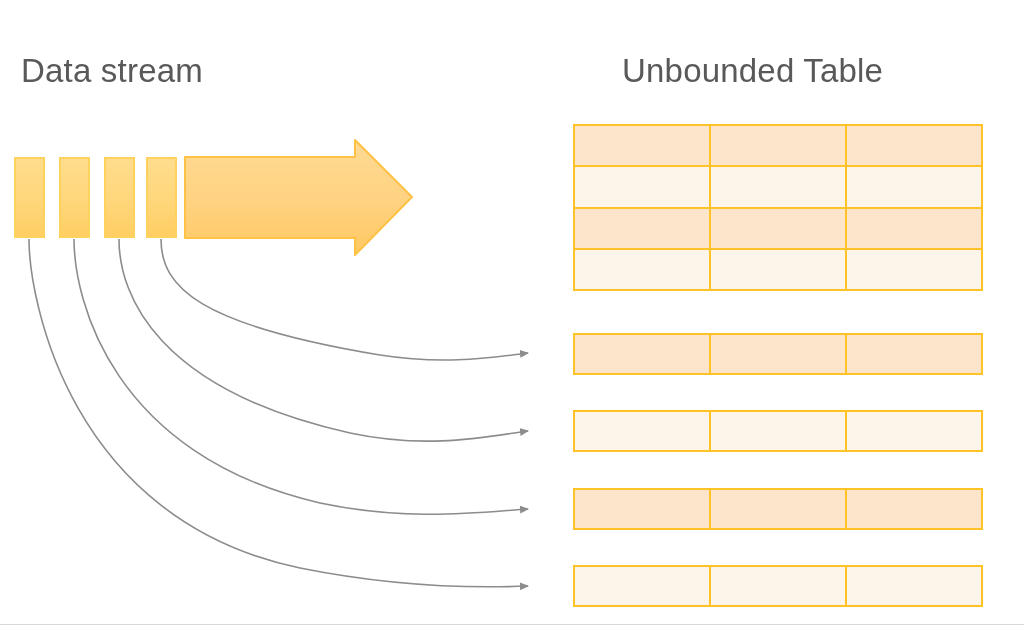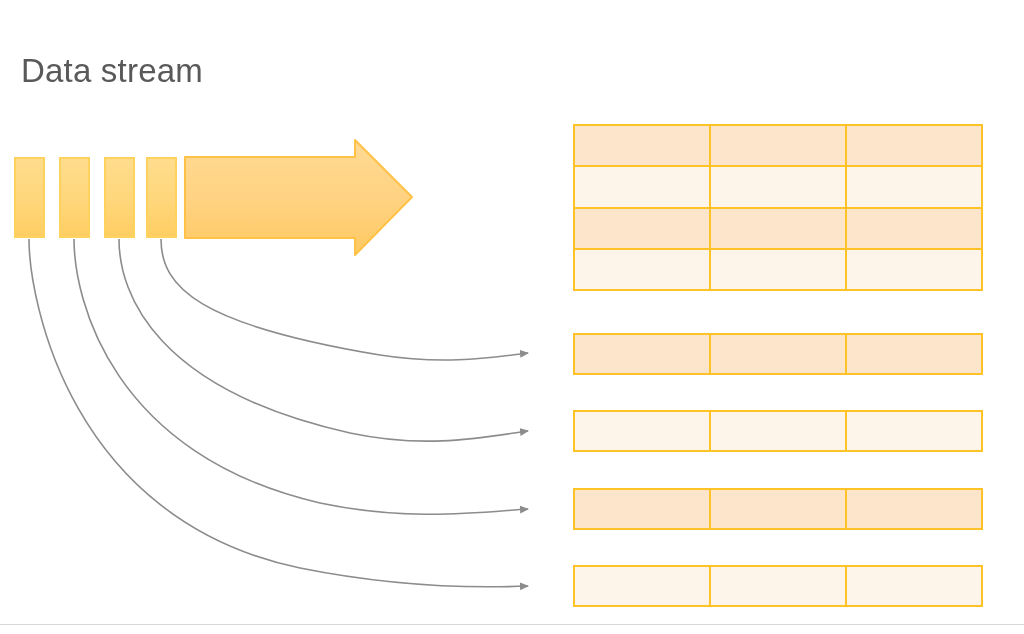--- a/index.html
+++ b/index.html
@@ -104,20 +104,21 @@
     background: #d8d8d8;
   }
 </style>
 </head>
 <body>
 
 <div id="stage">
 
   <div class="title" id="title-data-stream">Data stream</div>
 
+  <div class="title" id="title-unbounded-table">Unbounded Table</div>
 
   <svg id="art" viewBox="0 0 1024 634" xmlns="http://www.w3.org/2000/svg">
 
     <defs>
       <linearGradient id="bigArrowGrad" x1="0" y1="0" x2="0" y2="1">
         <stop offset="0%" stop-color="#FFDA94"></stop>
         <stop offset="55%" stop-color="#FFD280"></stop>
         <stop offset="100%" stop-color="#FFC961"></stop>
       </linearGradient>
       <marker id="grayHead" markerWidth="9" markerHeight="9" refX="8" refY="4.5" orient="auto" markerUnits="userSpaceOnUse">

